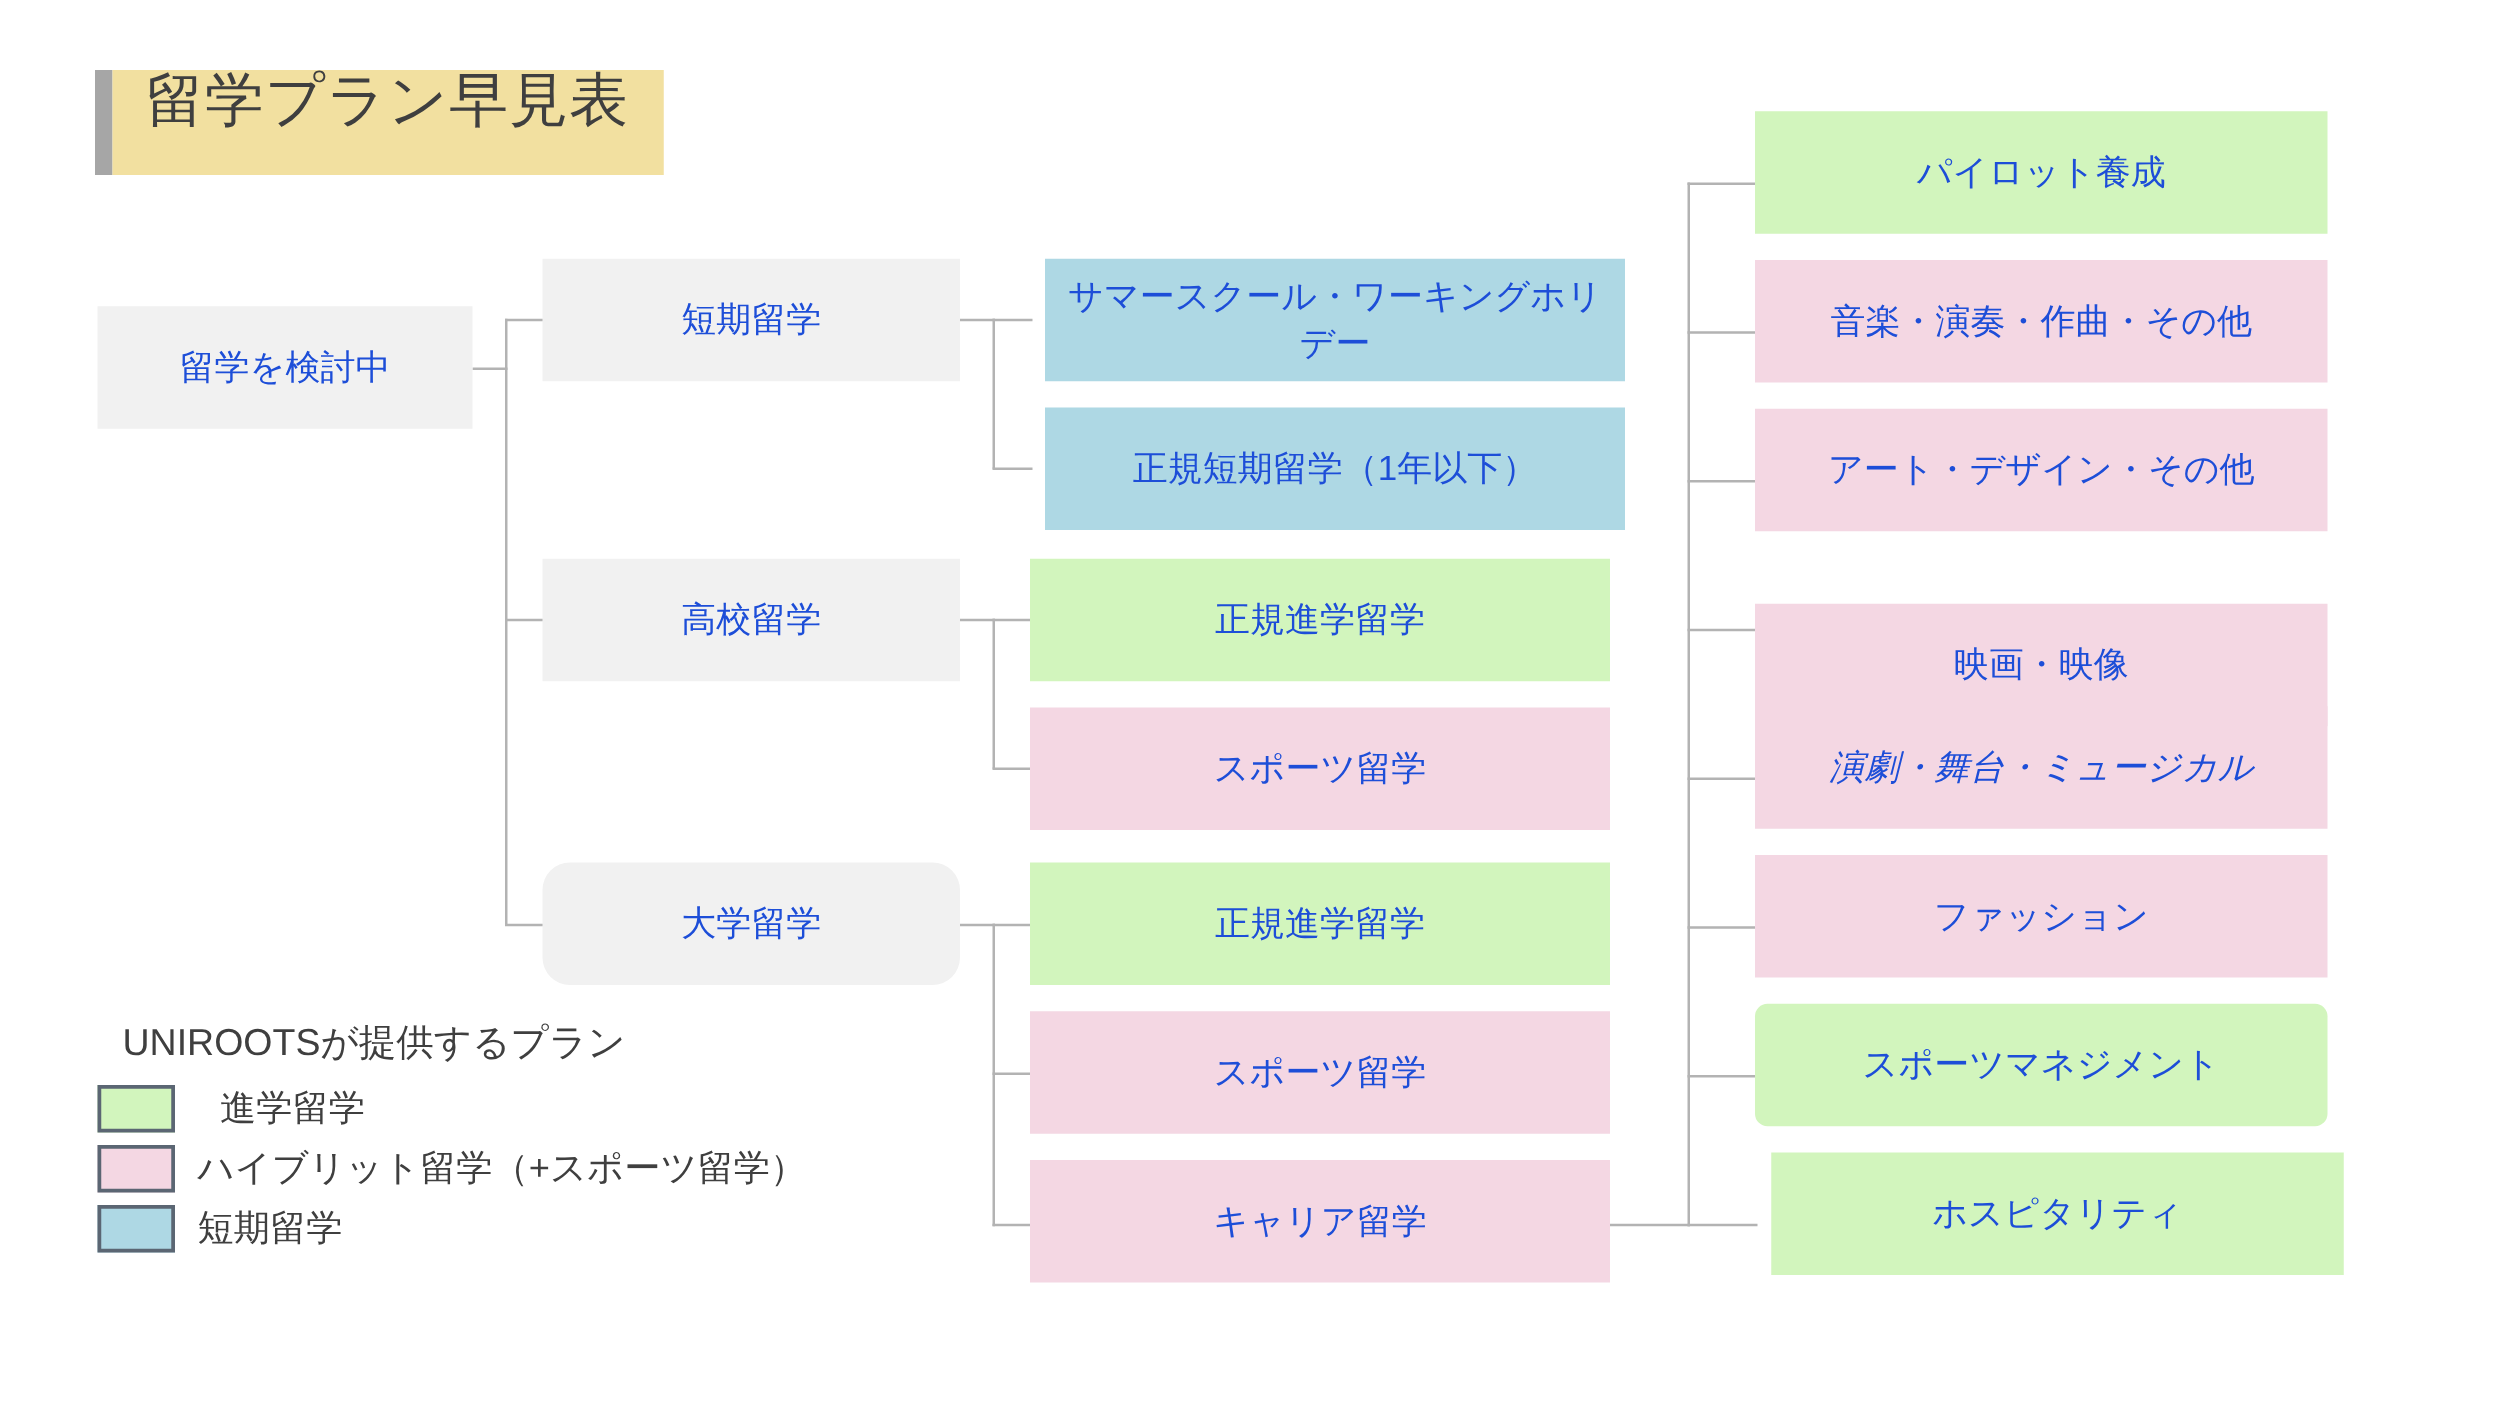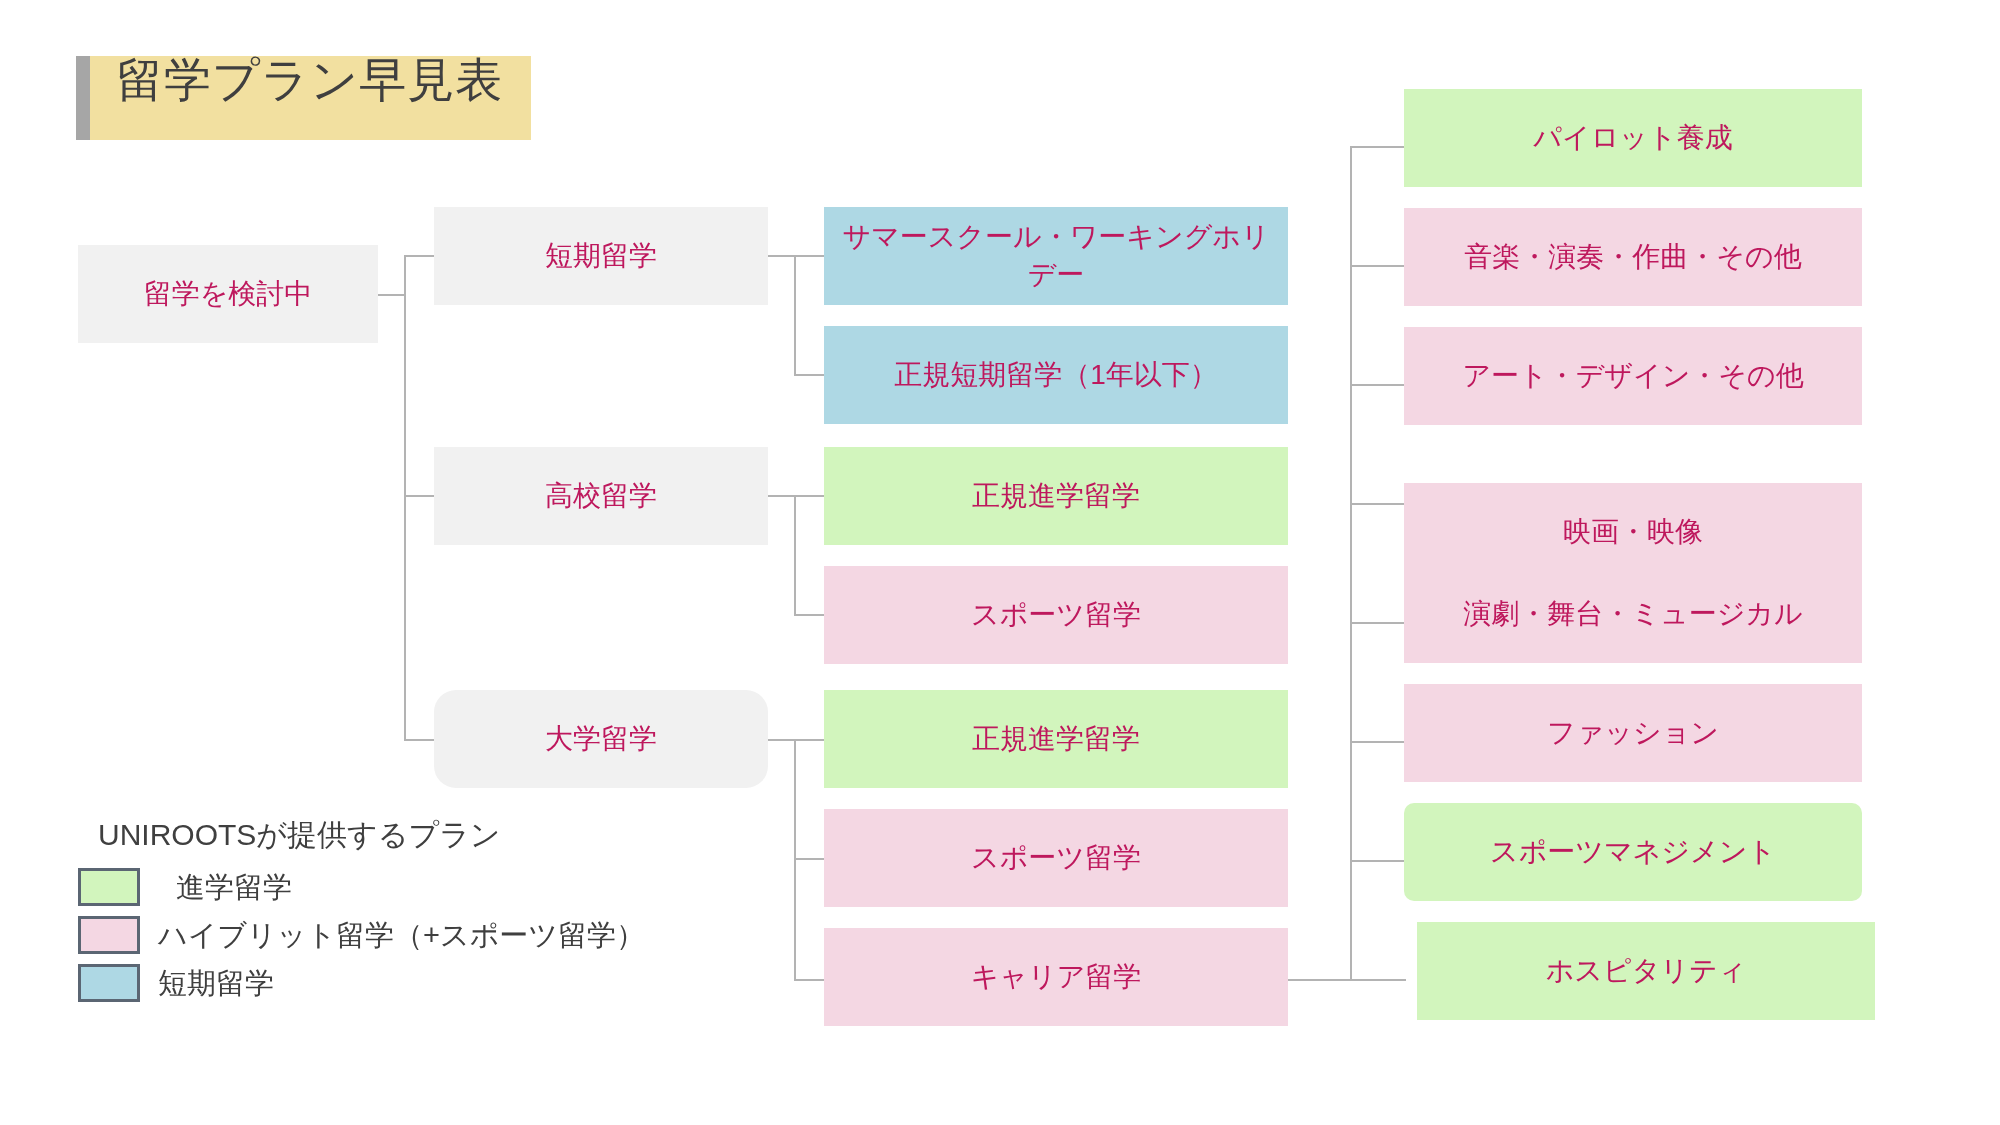--- a/index.html
+++ b/index.html
@@ -18,27 +18,27 @@
   .title-accent{width:14px;background:#a6a6a6;}
   .title-band{background:#f2e0a0;display:flex;align-items:flex-start;padding:0 28px 0 26px;}
   .title-text{font-size:47px;color:#3f3f3f;letter-spacing:1px;white-space:nowrap;line-height:1;}
 
   
   .node{
     position:absolute;
     display:flex;align-items:center;justify-content:center;
     text-align:center;
     font-size:28px;
-    color:#be185d;
+    color:#1d4ed8;
     line-height:1.35;
     box-sizing:border-box;
     padding:4px 10px;
   }
   .n-gray{background:#f1f1f1;}
-  .n-blue{background:#aed8e4;}
+  .n-blue{background:#aed8e4;margin-left:12px;}
   .n-green{background:#d2f5bd;}
   .n-pink{background:#f4d7e3;}
 
   
   .ln{position:absolute;background:#b3b3b3;}
   .ln-h{height:2px;}
   .ln-v{width:2px;}
 
   
   .legend{position:absolute;left:78px;top:820px;width:700px;}
@@ -134,21 +134,21 @@
   </div>
   <div class="node n-pink" style="left:1404px;top:208px;width:458px;height:98px;">
     <span>音楽・演奏・作曲・その他</span>
   </div>
   <div class="node n-pink" style="left:1404px;top:327px;width:458px;height:98px;">
     <span>アート・デザイン・その他</span>
   </div>
   <div class="node n-pink" style="left:1404px;top:446px;width:458px;height:98px;margin-top:37px;">
     <span>映画・映像</span>
   </div>
-  <div class="node n-pink" style="left:1404px;top:565px;width:458px;height:98px;">
+  <div class="node n-pink" style="left:1404px;top:565px;width:458px;height:98px;font-style:italic;">
     <span>演劇・舞台・ミュージカル</span>
   </div>
   <div class="node n-pink" style="left:1404px;top:684px;width:458px;height:98px;">
     <span>ファッション</span>
   </div>
   <div class="node n-green" style="left:1404px;top:803px;width:458px;height:98px;border-radius:10px;">
     <span>スポーツマネジメント</span>
   </div>
   <div class="node n-green" style="left:1404px;top:922px;width:458px;height:98px;margin-left:13px;">
     <span>ホスピタリティ</span>

